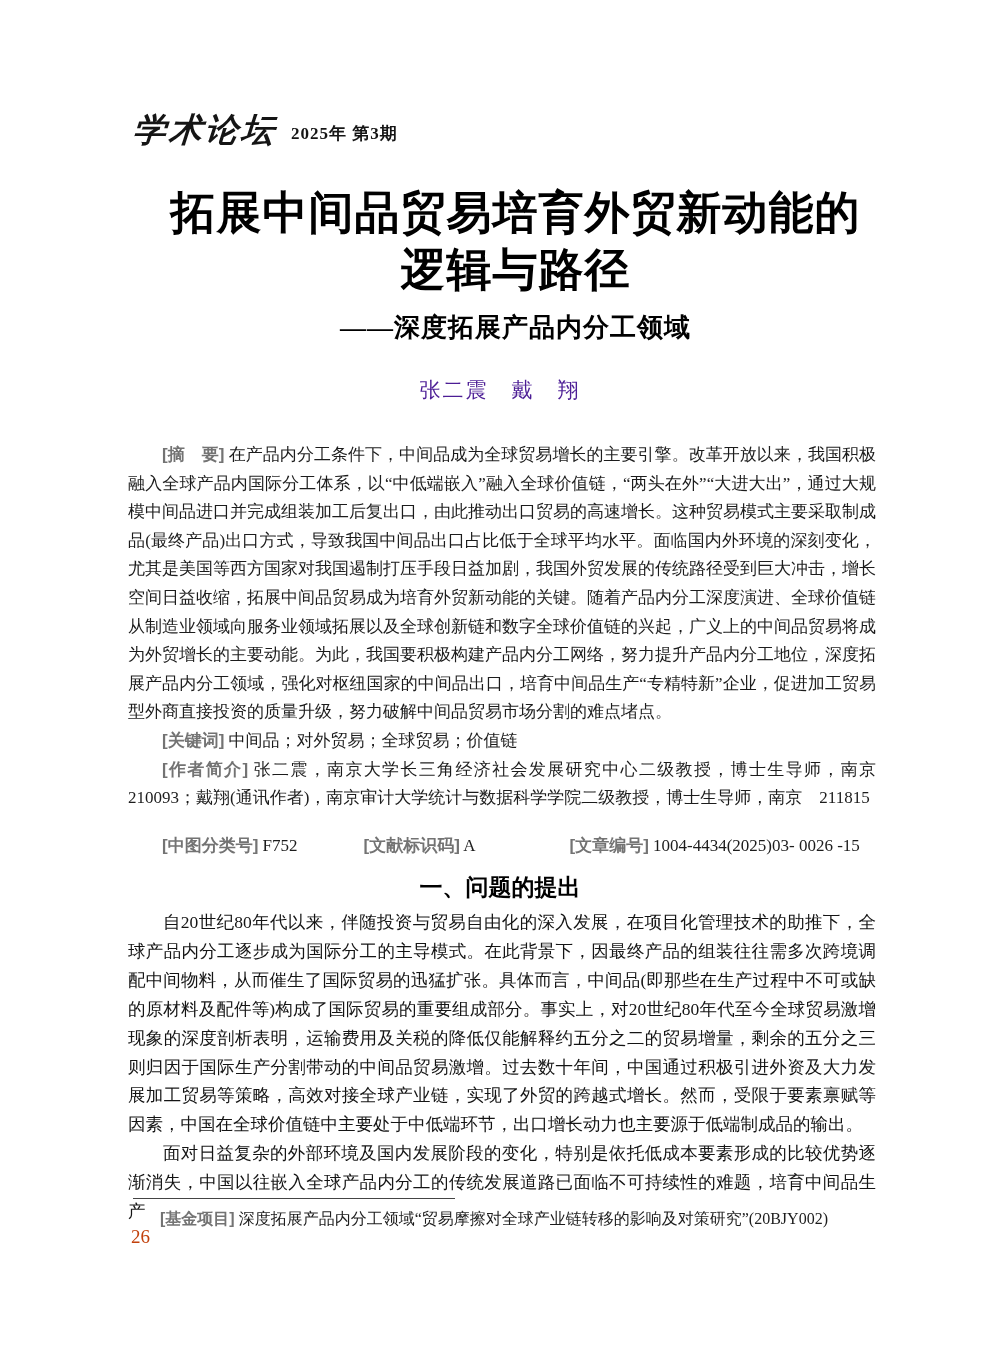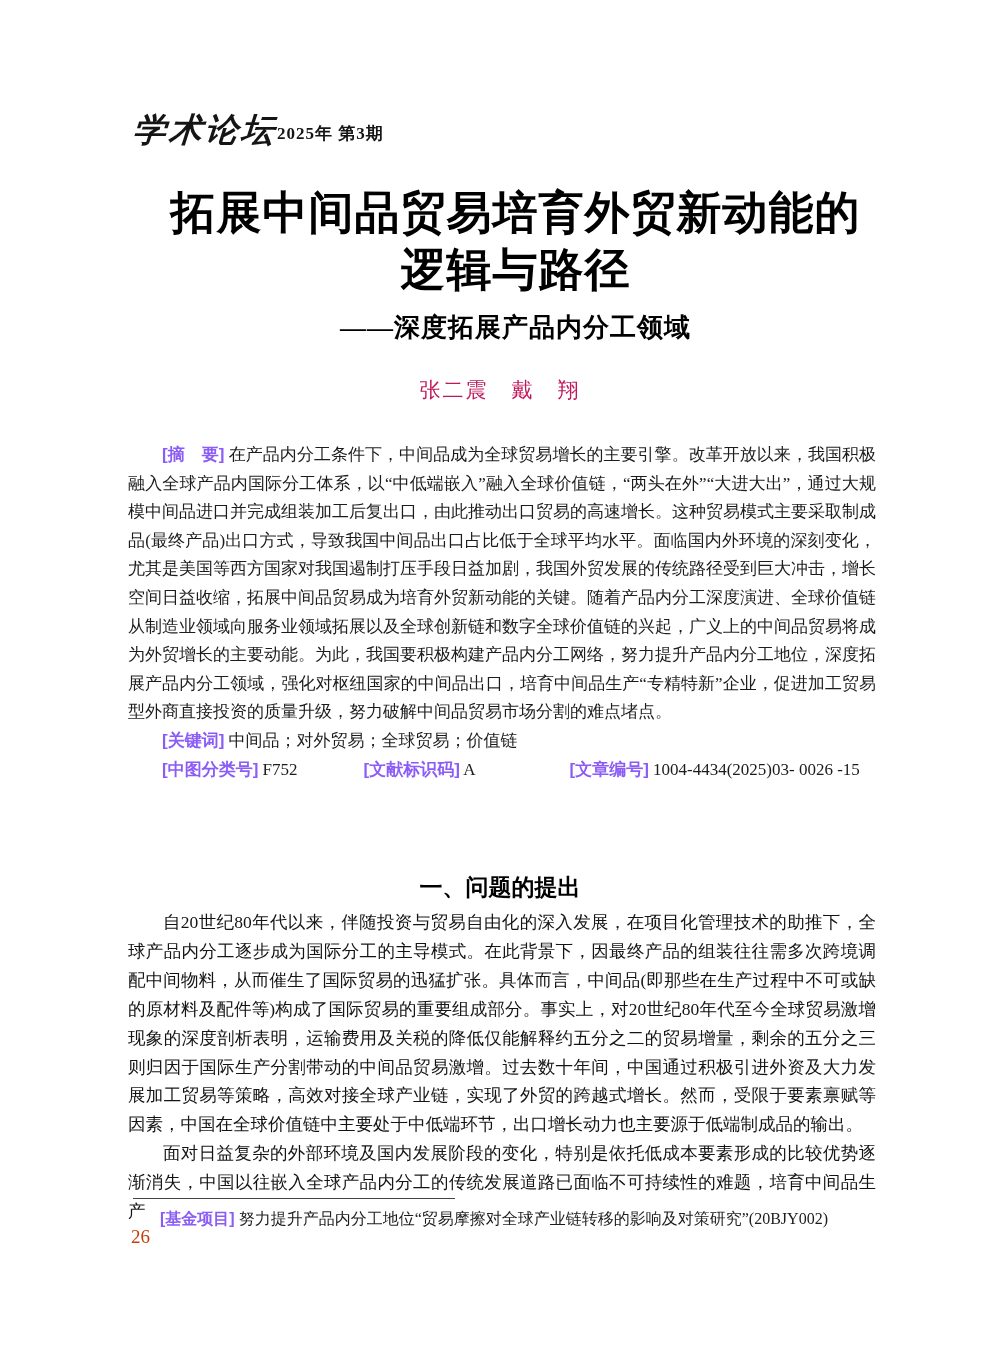--- a/index.html
+++ b/index.html
@@ -24,21 +24,21 @@
     font-size:33px;
     line-height:36px;
     letter-spacing:3px;
     transform:skewX(-4deg);
     color:#151515;
   }
   .journal-issue{
     font-family:"Liberation Serif","DejaVu Serif",serif;
     font-weight:bold;
     font-size:17px;
-    margin-left:0;
+    margin-left:14px;
     margin-bottom:3px;
     letter-spacing:1px;
     color:#151515;
   }
   
   .title-block{
     position:absolute;left:0;right:0;top:184px;
     text-align:center;
     margin-left:31px;
   }
@@ -57,38 +57,38 @@
     font-size:26px;
     margin-top:12px;
     letter-spacing:1px;
     color:#000;
   }
   .authors{
     position:absolute;left:0;right:0;top:376px;
     text-align:center;
     font-size:21px;
     letter-spacing:2px;
-    color:#be185d;
+    color:#4c1d95;
   }
   
   .front-matter{
     position:absolute;left:128px;top:441px;width:748px;
     font-size:17px;
     line-height:28.6px;
     text-align:justify;
     color:#1c1c1c;
   }
   .front-matter p{margin:0;text-indent:2em;}
   .fm-label{
     font-family:"Liberation Sans","DejaVu Sans",sans-serif;
     font-weight:bold;
-    color:#8b5cf6;
+    color:#737373;
   }
   .classification{
-    margin-top:0;
+    margin-top:19px;
     text-indent:2em;
     white-space:nowrap;
   }
   .classification .pair{display:inline;}
   .gap1{display:inline-block;width:66px;}
   .gap2{display:inline-block;width:94px;}
   
   .section-heading{
     position:absolute;left:0;right:0;top:872px;
     text-align:center;
@@ -140,33 +140,34 @@
       <div>逻辑与路径</div>
     </div>
     <div class="article-subtitle">——深度拓展产品内分工领域</div>
   </div>
 
   <div class="authors">张二震　戴　翔</div>
 
   <div class="front-matter">
     <p><span class="fm-label">[摘　要]</span> <span>在产品内分工条件下，中间品成为全球贸易增长的主要引擎。改革开放以来，我国积极融入全球产品内国际分工体系，以“中低端嵌入”融入全球价值链，“两头在外”“大进大出”，通过大规模中间品进口并完成组装加工后复出口，由此推动出口贸易的高速增长。这种贸易模式主要采取制成品(最终产品)出口方式，导致我国中间品出口占比低于全球平均水平。面临国内外环境的深刻变化，尤其是美国等西方国家对我国遏制打压手段日益加剧，我国外贸发展的传统路径受到巨大冲击，增长空间日益收缩，拓展中间品贸易成为培育外贸新动能的关键。随着产品内分工深度演进、全球价值链从制造业领域向服务业领域拓展以及全球创新链和数字全球价值链的兴起，广义上的中间品贸易将成为外贸增长的主要动能。为此，我国要积极构建产品内分工网络，努力提升产品内分工地位，深度拓展产品内分工领域，强化对枢纽国家的中间品出口，培育中间品生产“专精特新”企业，促进加工贸易型外商直接投资的质量升级，努力破解中间品贸易市场分割的难点堵点。</span></p>
     <p><span class="fm-label">[关键词]</span> <span>中间品；对外贸易；全球贸易；价值链</span></p>
+    <p><span class="fm-label">[作者简介]</span> <span>张二震，南京大学长三角经济社会发展研究中心二级教授，博士生导师，南京210093；戴翔(通讯作者)，南京审计大学统计与数据科学学院二级教授，博士生导师，南京　211815</span></p>
     <div class="classification">
       <span class="pair"><span class="fm-label">[中图分类号]</span> <span>F752</span></span><span class="gap1"></span><span class="pair"><span class="fm-label">[文献标识码]</span> <span>A</span></span><span class="gap2"></span><span class="pair"><span class="fm-label">[文章编号]</span> <span>1004-4434(2025)03- 0026 -15</span></span>
     </div>
   </div>
 
   <div class="section-heading">一、问题的提出</div>
 
   <div class="body-text">
     <p>自20世纪80年代以来，伴随投资与贸易自由化的深入发展，在项目化管理技术的助推下，全球产品内分工逐步成为国际分工的主导模式。在此背景下，因最终产品的组装往往需多次跨境调配中间物料，从而催生了国际贸易的迅猛扩张。具体而言，中间品(即那些在生产过程中不可或缺的原材料及配件等)构成了国际贸易的重要组成部分。事实上，对20世纪80年代至今全球贸易激增现象的深度剖析表明，运输费用及关税的降低仅能解释约五分之二的贸易增量，剩余的五分之三则归因于国际生产分割带动的中间品贸易激增。过去数十年间，中国通过积极引进外资及大力发展加工贸易等策略，高效对接全球产业链，实现了外贸的跨越式增长。然而，受限于要素禀赋等因素，中国在全球价值链中主要处于中低端环节，出口增长动力也主要源于低端制成品的输出。</p>
     <p>面对日益复杂的外部环境及国内发展阶段的变化，特别是依托低成本要素形成的比较优势逐渐消失，中国以往嵌入全球产品内分工的传统发展道路已面临不可持续性的难题，培育中间品生产</p>
   </div>
 
   <div class="footnote-divider"></div>
 
   <div class="footnote">
-    <span class="fm-label">[基金项目]</span> <span>努力提升产品内分工地位“贸易摩擦对全球产业链转移的影响及对策研究”(20BJY002)</span>
+    <span class="fm-label">[基金项目]</span> <span>深度拓展产品内分工领域“贸易摩擦对全球产业链转移的影响及对策研究”(20BJY002)</span>
   </div>
 
   <div class="page-number">26</div>
 
 </div>
 
 </body></html>

